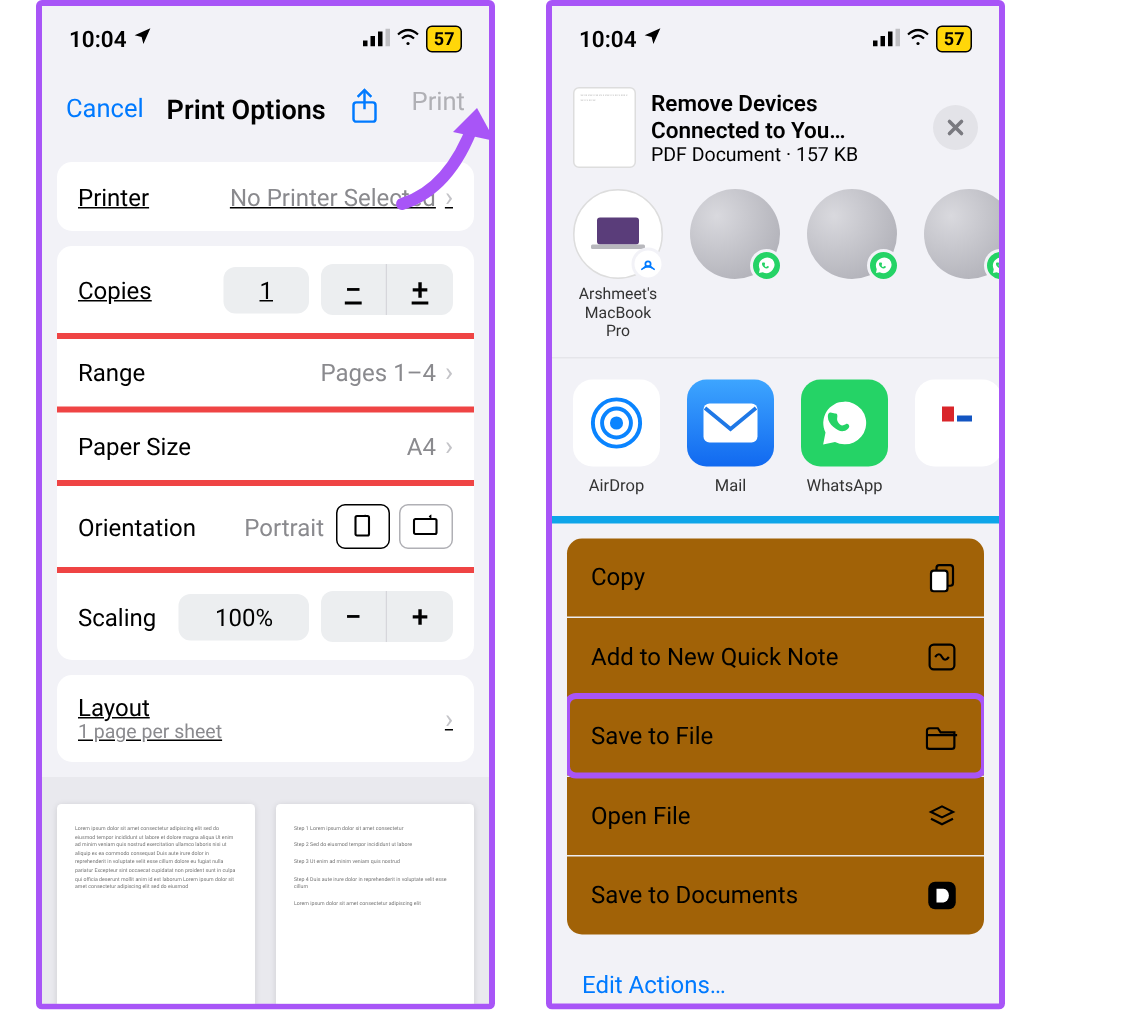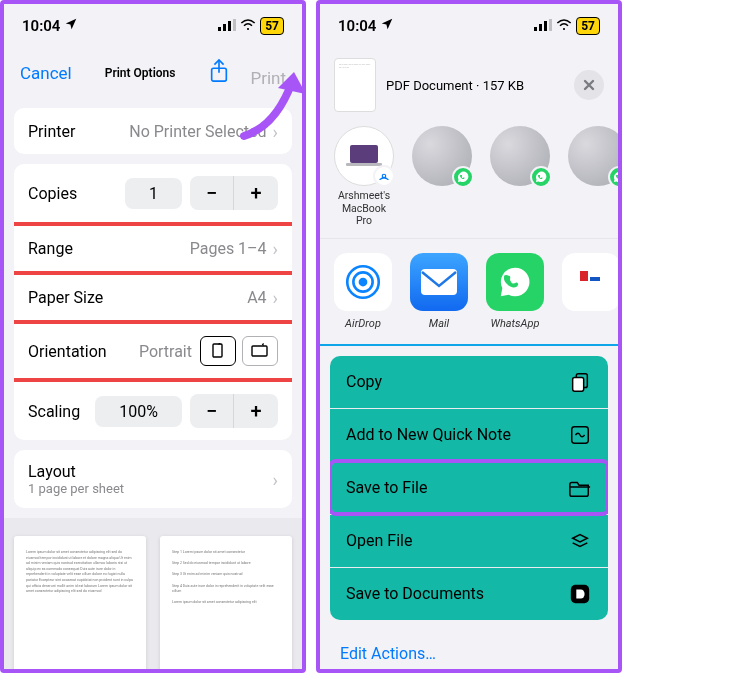--- a/index.html
+++ b/index.html
@@ -1,35 +1,35 @@
 <!DOCTYPE html>
 <html><head>
 <meta charset="utf-8">
 <style>
   * { box-sizing: border-box; margin: 0; padding: 0; font-family: -apple-system, BlinkMacSystemFont, "Segoe UI", Roboto, sans-serif; }
   body { background: #fff; width: 750px; height: 673px; display: flex; gap: 10px; }
   .phone {
     width: 306px; height: 673px; background: #f2f2f7; position: relative;
-    border: 4px solid #a855f7; border-radius: 4px; overflow: hidden;
+    border: 4px solid #a855f7; border-radius: 4px; overflow: hidden; margin-left: 24px;
   }
   
   .status-bar { height: 44px; display: flex; justify-content: space-between; align-items: center; padding: 0 18px; font-size: 15px; font-weight: 600; color: #000; }
   .status-left { display: flex; align-items: center; gap: 4px; }
   .status-right { display: flex; align-items: center; gap: 4px; }
   .batt { background: #ffd60a; border-radius: 4px; padding: 1px 4px; font-size: 12px; font-weight: 700; color: #000; border: 1px solid #000; }
   
   .nav-bar { display: flex; justify-content: space-between; align-items: center; padding: 10px 16px; }
   .nav-cancel { color: #007aff; font-size: 17px; }
-  .nav-title { font-weight: 600; font-size: 12px; }
-  .nav-right { display: flex; align-items: flex-end; gap: 20px; }
+  .nav-title { font-weight: 600; font-size: 18px; }
+  .nav-right { display: flex; align-items: flex-start; gap: 20px; }
   .print-txt { color: #b0b0b5; font-size: 17px; }
   .share-icon svg { stroke: #007aff; }
   .card { background: #fff; margin: 10px 10px; border-radius: 10px; overflow: hidden; }
   .row { display: flex; align-items: center; padding: 12px 14px; border-top: 4px solid #ef4444; min-height: 46px; }
-  .row:first-child { border-top: none; }
+  .row:first-child { border-top: none; text-decoration: underline; }
   .row .label { font-size: 16px; color: #000; flex: 0 0 auto; }
   .row .spacer { flex: 1; }
   .row .val { color: #8a8a8e; font-size: 16px; }
   .chev { color: #c4c4c8; margin-left: 6px; font-size: 18px; }
   .stepper { display: flex; align-items: center; }
   .pill { background: #eceef0; border-radius: 8px; padding: 6px 24px; margin-right: 8px; font-size: 16px; text-align: center; }
   .pm { width: 44px; height: 34px; background: #eceef0; display: flex; align-items: center; justify-content: center; font-size: 20px; font-weight: 500; cursor: pointer; }
   .pm.minus { border-top-left-radius: 8px; border-bottom-left-radius: 8px; border-right: 1px solid #d6d6db; }
   .pm.plus { border-top-right-radius: 8px; border-bottom-right-radius: 8px; }
   .orient-btns { display: flex; gap: 6px; margin-left: 8px; }
@@ -47,25 +47,25 @@
   .doc-title { font-weight: 600; font-size: 15px; }
   .doc-sub { font-size: 13px; color: #000000; }
   .close-btn { width: 30px; height: 30px; border-radius: 15px; background: #e3e3e8; display: flex; align-items: center; justify-content: center; color: #7a7a80; font-size: 14px; font-weight: 700; }
   .contacts-row { display: flex; gap: 18px; padding: 0 14px 10px 14px; overflow: hidden; }
   .contact { width: 62px; text-align: center; }
   .avatar { width: 60px; height: 60px; border-radius: 30px; background: radial-gradient(circle at 30% 30%, #d9d9de, #a8a8b0); position: relative; }
   .avatar.mac { background: linear-gradient(#fff,#fff); border:1px solid #ddd; display:flex;align-items:center;justify-content:center; flex-direction:column; }
   .wa-badge { position: absolute; bottom: -2px; right: -2px; width: 22px; height: 22px; background: #25d366; border-radius: 11px; border: 2px solid #f2f2f7; display:flex;align-items:center;justify-content:center;}
   .ad-badge { position: absolute; bottom: -2px; right: -2px; width: 22px; height: 22px; background: #fff; border-radius: 11px; border: 2px solid #f2f2f7; display:flex;align-items:center;justify-content:center; color:#007aff; font-size:12px;}
   .contact-name { font-size: 10.5px; color: #333; margin-top: 4px; line-height: 1.2; }
-  .apps-row { display: flex; gap: 18px; padding: 14px 14px 14px 14px; background: #f2f2f7; border-top: 1px solid #e5e5ea; border-bottom: 2px solid #0ea5e9; font-style: italic; }
+  .apps-row { display: flex; gap: 18px; padding: 14px 14px 14px 14px; background: #f2f2f7; border-top: 1px solid #e5e5ea; border-bottom: 5px solid #0ea5e9; }
   .app { width: 62px; text-align: center; }
   .app-icon { width: 58px; height: 58px; border-radius: 13px; display: flex; align-items: center; justify-content: center; }
   .app-label { font-size: 11px; color: #333; margin-top: 6px; }
-  .action-list { margin: 10px; background: #14b8a6; border-radius: 10px; overflow: hidden; }
+  .action-list { margin: 10px; background: #a16207; border-radius: 10px; overflow: hidden; }
   .action-row { display: flex; align-items: center; padding: 14px 16px; border-top: 1px solid #ececf0; font-size: 16px; }
   .action-row:first-child { border-top: none; }
   .action-row .spacer { flex: 1; }
   .highlight { outline: 4px solid #a855f7; outline-offset: -2px; border-radius: 6px; position: relative; z-index: 1; }
   .edit-actions { color: #007aff; font-size: 16px; padding: 14px 20px; }
   .icon-box { width: 24px; height: 24px; display:flex; align-items:center; justify-content:center; }
 </style>
 </head>
 <body>
 
@@ -229,20 +229,21 @@
             <circle cx="12" cy="15" r="1.6" fill="#000" stroke="none"></circle>
           </svg>
       </span>
       <span class="batt">57</span>
     </div>
   </div>
 
   <div class="share-head">
     <div class="doc-thumb">xx xx xxx x xx xx x xxx x x xx x xxx x xx x x xx xx</div>
     <div class="doc-info">
+      <div class="doc-title">Remove Devices Connected to You…</div>
       <div class="doc-sub">PDF Document · 157 KB</div>
     </div>
     <div class="close-btn">
       <svg width="12" height="12" viewBox="0 0 12 12" stroke="#7a7a80" stroke-width="2.4" stroke-linecap="round">
           <path d="M2 2 L10 10 M10 2 L2 10"></path>
         </svg>
     </div>
   </div>
 
   <div class="contacts-row">

